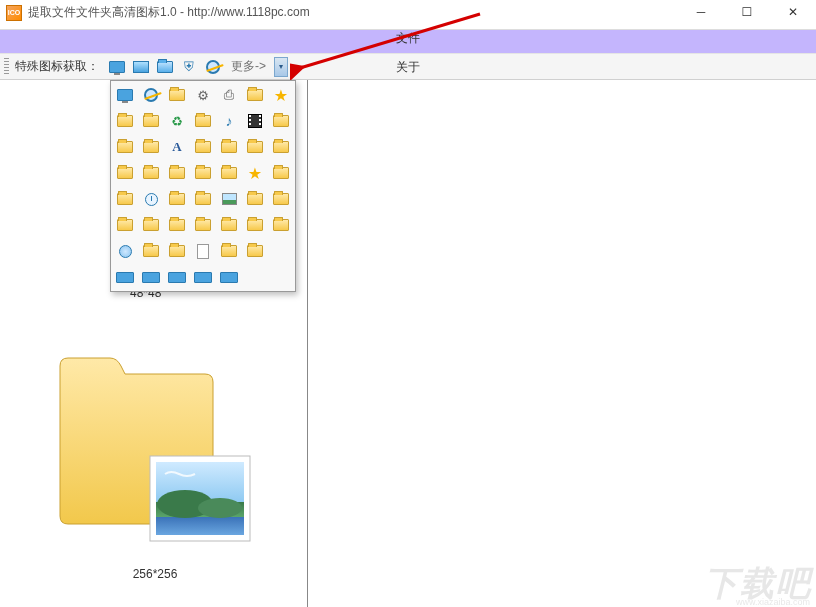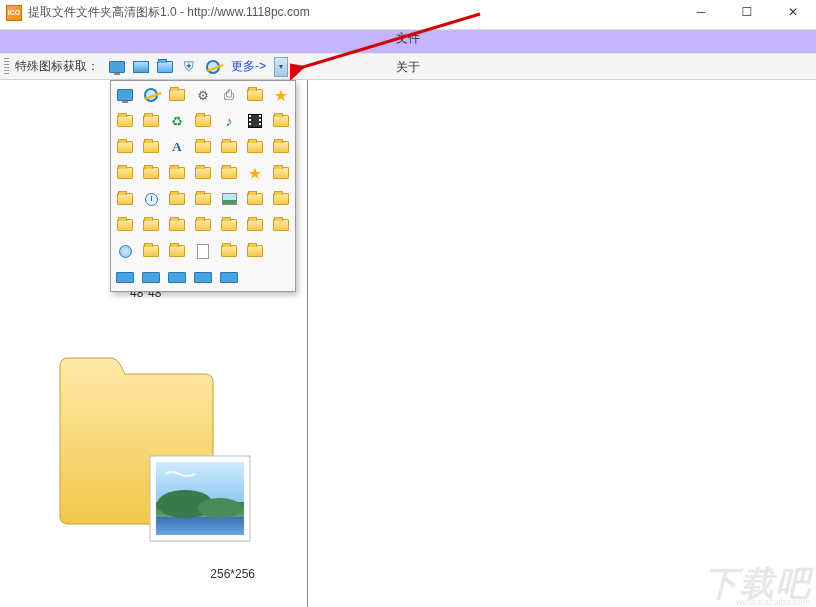--- a/index.html
+++ b/index.html
@@ -11,35 +11,35 @@
 .win-controls { display: flex; height: 100%; }
 .win-controls div { width: 46px; display: flex; align-items: center; justify-content: center; color: #333; font-family: "Segoe UI Symbol"; }
 
 .menubar { height: 24px; background: #c4b5fd; border-bottom: 1px solid #e5e5e5; padding: 0 16px; display: flex; align-items: center; gap: 12px; flex-direction: column; }
 .menubar span { color: #333; cursor: default; }
 
 .toolbar { height: 26px; background: #f5f5f5; border-bottom: 1px solid #d0d0d0; display: flex; align-items: center; padding: 0 4px; gap: 4px; }
 .toolbar .grip { width: 5px; height: 18px; background: repeating-linear-gradient(to bottom,#999 0,#999 1px,transparent 1px,transparent 3px); margin-right: 2px;}
 .toolbar .label { color: #333; margin-right: 4px;}
 .tb-icon { width: 20px; height: 20px; display:flex; align-items:center; justify-content:center; border:1px solid transparent; }
-.more-btn { padding: 0 4px; color: #1d4ed8; }
+.more-btn { padding: 0 4px; color: #737373; }
 .dropdown-arrow { width:14px; height:20px; background:linear-gradient(to bottom,#d8e6f2,#a8c8e8); border:1px solid #7ba7ce; display:flex; align-items:center; justify-content:center; font-size:8px; color:#2a5a8a;}
 
 .content { display: flex; height: calc(100% - 80px); }
 .left-pane { width: 308px; border-right: 1px solid #888; padding: 8px; position: relative; }
 .right-pane { flex: 1; background: #fff; }
 
 .popup-grid { position: absolute; top: 0; left: 110px; width: 186px; background: #f8f8f8; border: 1px solid #999; box-shadow: 2px 3px 6px rgba(0,0,0,0.25); padding: 2px; z-index: 10;}
 .popup-grid .grid { display: grid; grid-template-columns: repeat(7, 24px); grid-auto-rows: 24px; gap: 2px; justify-content:center;}
 .pcell { width:24px; height:24px; display:flex; align-items:center; justify-content:center; border:1px solid transparent;}
 
 .thumb-label { text-align:center; color:#333; margin-top:0; font-size:12px;}
 
 .big-folder-area { position:absolute; bottom: 26px; left: 55px; }
-.big-thumb-label { text-align:right; margin-top:8px; color:#333;}
+.big-thumb-label { text-align:center; margin-top:8px; color:#333;}
 
 .watermark { position:absolute; right:4px; bottom:0; font-size:34px; color:rgba(120,120,120,0.18); font-weight:bold; letter-spacing:2px; font-style:italic;}
 .watermark-sub { position:absolute; right:6px; bottom:0; font-size:9px; color:rgba(120,120,120,0.18);}
 
 .arrow-annotation { position:absolute; top:10px; left:290px; pointer-events:none; z-index:20;}
 
 
 .ic-monitor{ width:16px; height:12px; background:#4aa3df; border:1px solid #2a7ab0; border-radius:1px; position:relative;}
 .ic-monitor::after{content:"";position:absolute;bottom:-3px;left:4px;width:6px;height:2px;background:#888;}
 .ic-folder{ width:16px;height:12px;background:linear-gradient(#ffe9a8,#f7c94b);border:1px solid #caa030;border-radius:1px;position:relative;}

